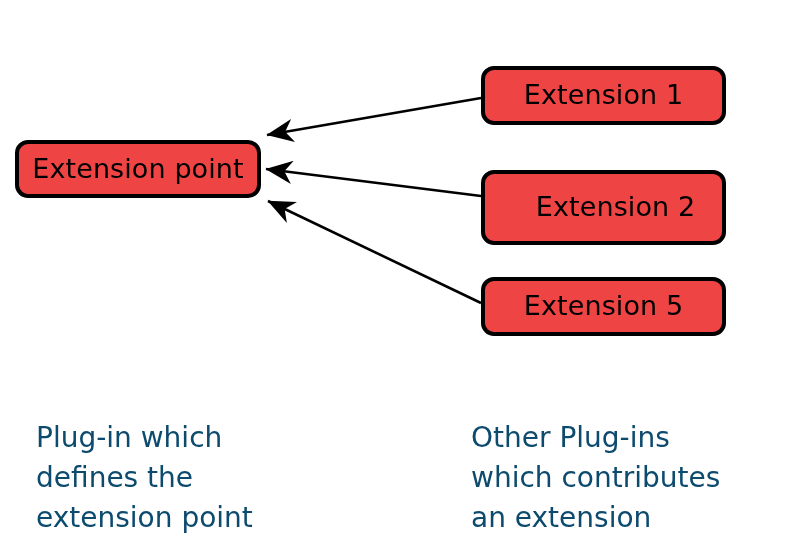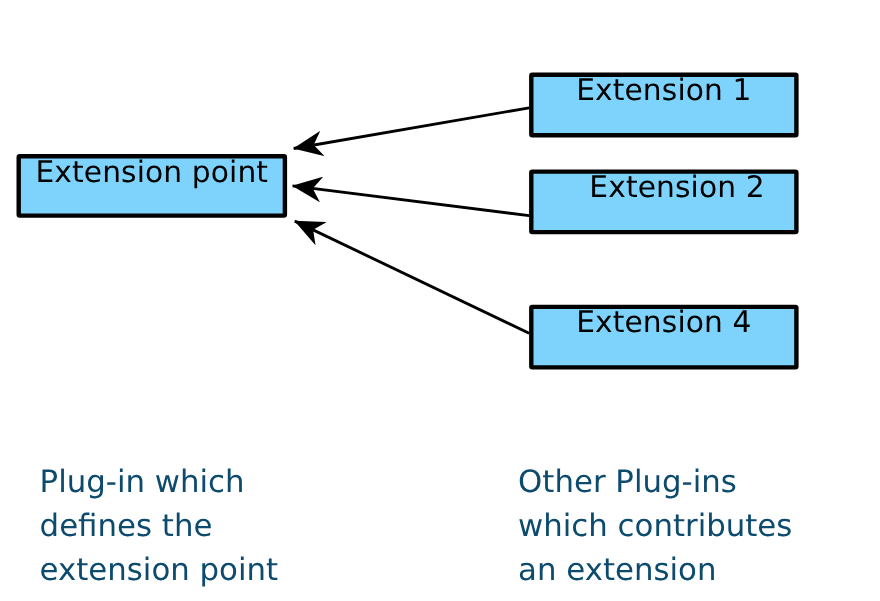--- a/index.html
+++ b/index.html
@@ -22,25 +22,25 @@
     position: absolute;
     left: 0;
     top: 0;
     width: 800px;
     height: 546px;
     pointer-events: none;
   }
   .node {
     position: absolute;
     box-sizing: border-box;
-    background: #7dd3fc;
+    background: #ef4444;
     border: 4px solid #000000;
-    border-radius: 3px;
+    border-radius: 13px;
     display: flex;
-    align-items: flex-start;
+    align-items: center;
     justify-content: center;
     color: #000000;
     font-size: 27px;
     line-height: 1;
     letter-spacing: 0.1px;
     white-space: nowrap;
   }
   .node-label {
     display: block;
     transform: translateY(-1px);
@@ -52,23 +52,23 @@
     height: 58px;
   }
   #node-extension-1 {
     left: 481px;
     top: 66px;
     width: 245px;
     height: 59px;
   }
   #node-extension-2 {
     left: 481px;
-    top: 154px;
+    top: 170px;
     width: 245px;
-    height: 59px;
+    height: 75px;
     padding-left: 24px;
   }
   #node-extension-3 {
     left: 481px;
     top: 277px;
     width: 245px;
     height: 59px;
   }
   .caption {
     position: absolute;
@@ -112,21 +112,21 @@
 
   <div class="node" id="node-extension-1">
     <span class="node-label">Extension 1</span>
   </div>
 
   <div class="node" id="node-extension-2">
     <span class="node-label">Extension 2</span>
   </div>
 
   <div class="node" id="node-extension-3">
-    <span class="node-label">Extension 4</span>
+    <span class="node-label">Extension 5</span>
   </div>
 
   <div class="caption" id="caption-left">Plug-in which
 defines the
 extension point</div>
 
   <div class="caption" id="caption-right">Other Plug-ins
 which contributes
 an extension</div>
 

